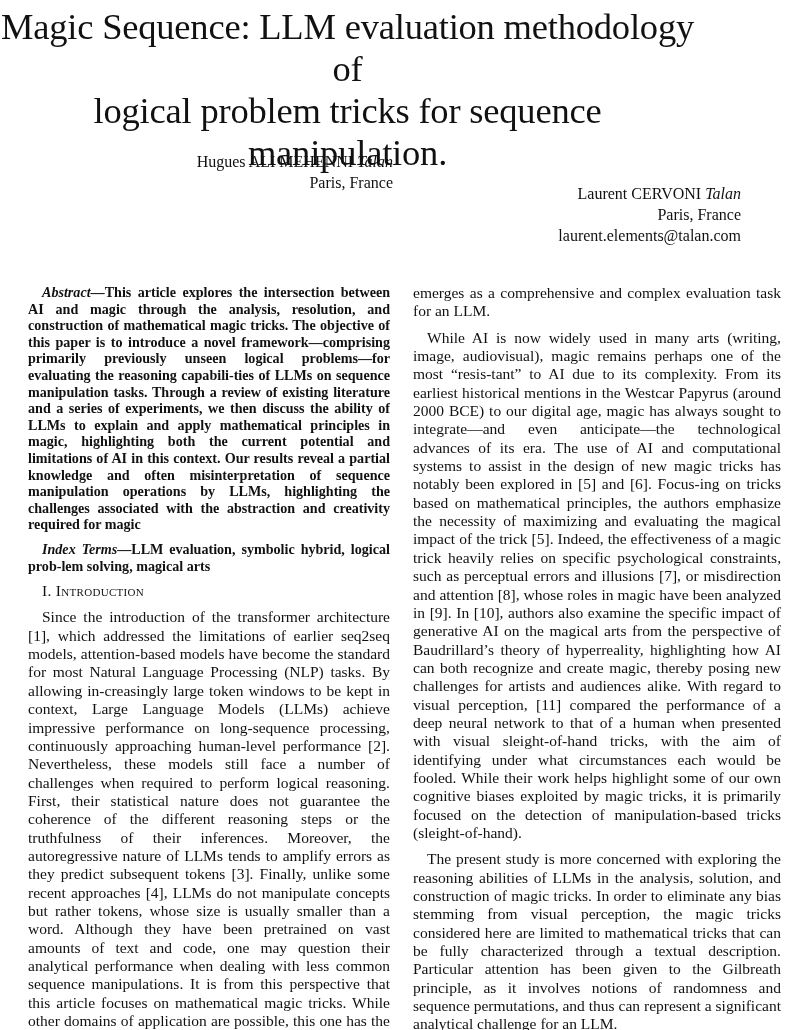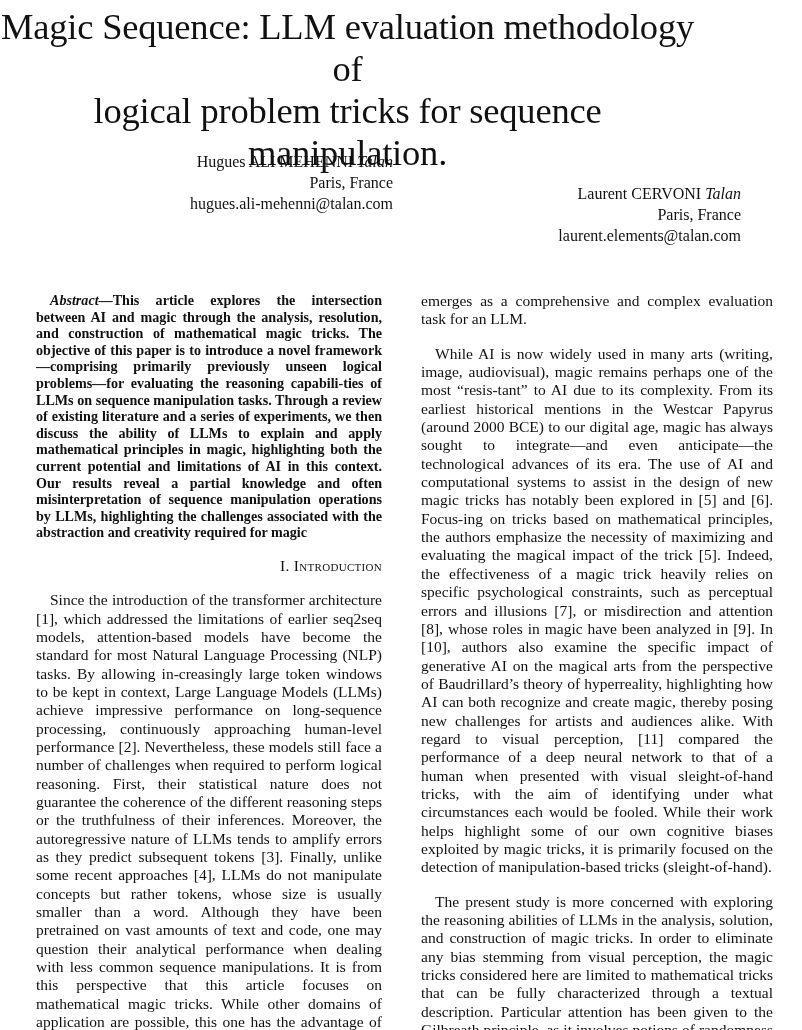--- a/index.html
+++ b/index.html
@@ -20,53 +20,53 @@
   .author span { display: block; }
   .author .aff { font-style: italic; }
   #author-1 { left: 93px; }
   #author-2 { left: 441px; margin-top: 32px; }
   .col {
     position: absolute; top: 276px; width: 378px;
     font-size: 15.5px; line-height: 18.35px; text-align: justify;
   }
   #col-left { left: 20px; }
   #col-right { left: 405px; width: 384px; }
-  .col p { margin: 16px; text-indent: 14px; hyphens: manual; }
+  .col p { margin: 8px; text-indent: 14px; hyphens: manual; }
   .col p.noindent { text-indent: 0; }
   .abstract { font-weight: bold; font-size: 14.1px; line-height: 16.6px; }
   .abstract .lbl { font-style: italic; }
   .section-head {
-    text-align: right; font-variant: small-caps; font-size: 15.5px;
+    text-align: left; font-variant: small-caps; font-size: 15.5px;
     margin: 31px 0 15px 0; text-indent: 0; letter-spacing: 0.3px;
   }
 </style>
 </head>
 <body>
 
 <header>
   <h1 class="title">
     <span>Magic Sequence: LLM evaluation methodology of</span>
     <span>logical problem tricks for sequence manipulation.</span>
   </h1>
 
   <div class="author" id="author-1">
     <span><span style="display:inline">Hugues ALI MEHENNI</span> <span class="aff" style="display:inline">Talan</span></span>
     <span>Paris, France</span>
-    <span>hugues.ali-mehenni@talan.com</span>
   </div>
 
   <div class="author" id="author-2">
     <span><span style="display:inline">Laurent CERVONI</span> <span class="aff" style="display:inline">Talan</span></span>
     <span>Paris, France</span>
     <span>laurent.elements@talan.com</span>
   </div>
 </header>
 
 <div class="col" id="col-left">
   <p class="abstract"><span class="lbl">Abstract</span><span>—This article explores the intersection between AI and magic through the analysis, resolution, and construction of mathematical magic tricks. The objective of this paper is to introduce a novel framework—comprising primarily previously unseen logical problems—for evaluating the reasoning capabili-ties of LLMs on sequence manipulation tasks. Through a review of existing literature and a series of experiments, we then discuss the ability of LLMs to explain and apply mathematical principles in magic, highlighting both the current potential and limitations of AI in this context. Our results reveal a partial knowledge and often misinterpretation of sequence manipulation operations by LLMs, highlighting the challenges associated with the abstraction and creativity required for magic</span></p>
+  <p class="abstract"><span class="lbl">Index Terms</span><span>—LLM evaluation, symbolic hybrid, logical prob-lem solving, magical arts</span></p>
 
   <p class="section-head">I. Introduction</p>
 
   <p>Since the introduction of the transformer architecture [1], which addressed the limitations of earlier seq2seq models, attention-based models have become the standard for most Natural Language Processing (NLP) tasks. By allowing in-creasingly large token windows to be kept in context, Large Language Models (LLMs) achieve impressive performance on long-sequence processing, continuously approaching human-level performance [2]. Nevertheless, these models still face a number of challenges when required to perform logical reasoning. First, their statistical nature does not guarantee the coherence of the different reasoning steps or the truthfulness of their inferences. Moreover, the autoregressive nature of LLMs tends to amplify errors as they predict subsequent tokens [3]. Finally, unlike some recent approaches [4], LLMs do not manipulate concepts but rather tokens, whose size is usually smaller than a word. Although they have been pretrained on vast amounts of text and code, one may question their analytical performance when dealing with less common sequence manipulations. It is from this perspective that this article focuses on mathematical magic tricks. While other domains of application are possible, this one has the advantage of being inherently little-known, incorporating artistic and psychological dimensions, and involving non-trivial sequence operations. Designed to stage surprising effects that chal-lenge human common sense, understanding magic tricks thus</p>
 </div>
 
 <div class="col" id="col-right">
   <p class="noindent">emerges as a comprehensive and complex evaluation task for an LLM.</p>
   <p>While AI is now widely used in many arts (writing, image, audiovisual), magic remains perhaps one of the most “resis-tant” to AI due to its complexity. From its earliest historical mentions in the Westcar Papyrus (around 2000 BCE) to our digital age, magic has always sought to integrate—and even anticipate—the technological advances of its era. The use of AI and computational systems to assist in the design of new magic tricks has notably been explored in [5] and [6]. Focus-ing on tricks based on mathematical principles, the authors emphasize the necessity of maximizing and evaluating the magical impact of the trick [5]. Indeed, the effectiveness of a magic trick heavily relies on specific psychological constraints, such as perceptual errors and illusions [7], or misdirection and attention [8], whose roles in magic have been analyzed in [9]. In [10], authors also examine the specific impact of generative AI on the magical arts from the perspective of Baudrillard’s theory of hyperreality, highlighting how AI can both recognize and create magic, thereby posing new challenges for artists and audiences alike. With regard to visual perception, [11] compared the performance of a deep neural network to that of a human when presented with visual sleight-of-hand tricks, with the aim of identifying under what circumstances each would be fooled. While their work helps highlight some of our own cognitive biases exploited by magic tricks, it is primarily focused on the detection of manipulation-based tricks (sleight-of-hand).</p>
   <p>The present study is more concerned with exploring the reasoning abilities of LLMs in the analysis, solution, and construction of magic tricks. In order to eliminate any bias stemming from visual perception, the magic tricks considered here are limited to mathematical tricks that can be fully characterized through a textual description. Particular attention has been given to the Gilbreath principle, as it involves notions of randomness and sequence permutations, and thus can represent a significant analytical challenge for an LLM.</p>

